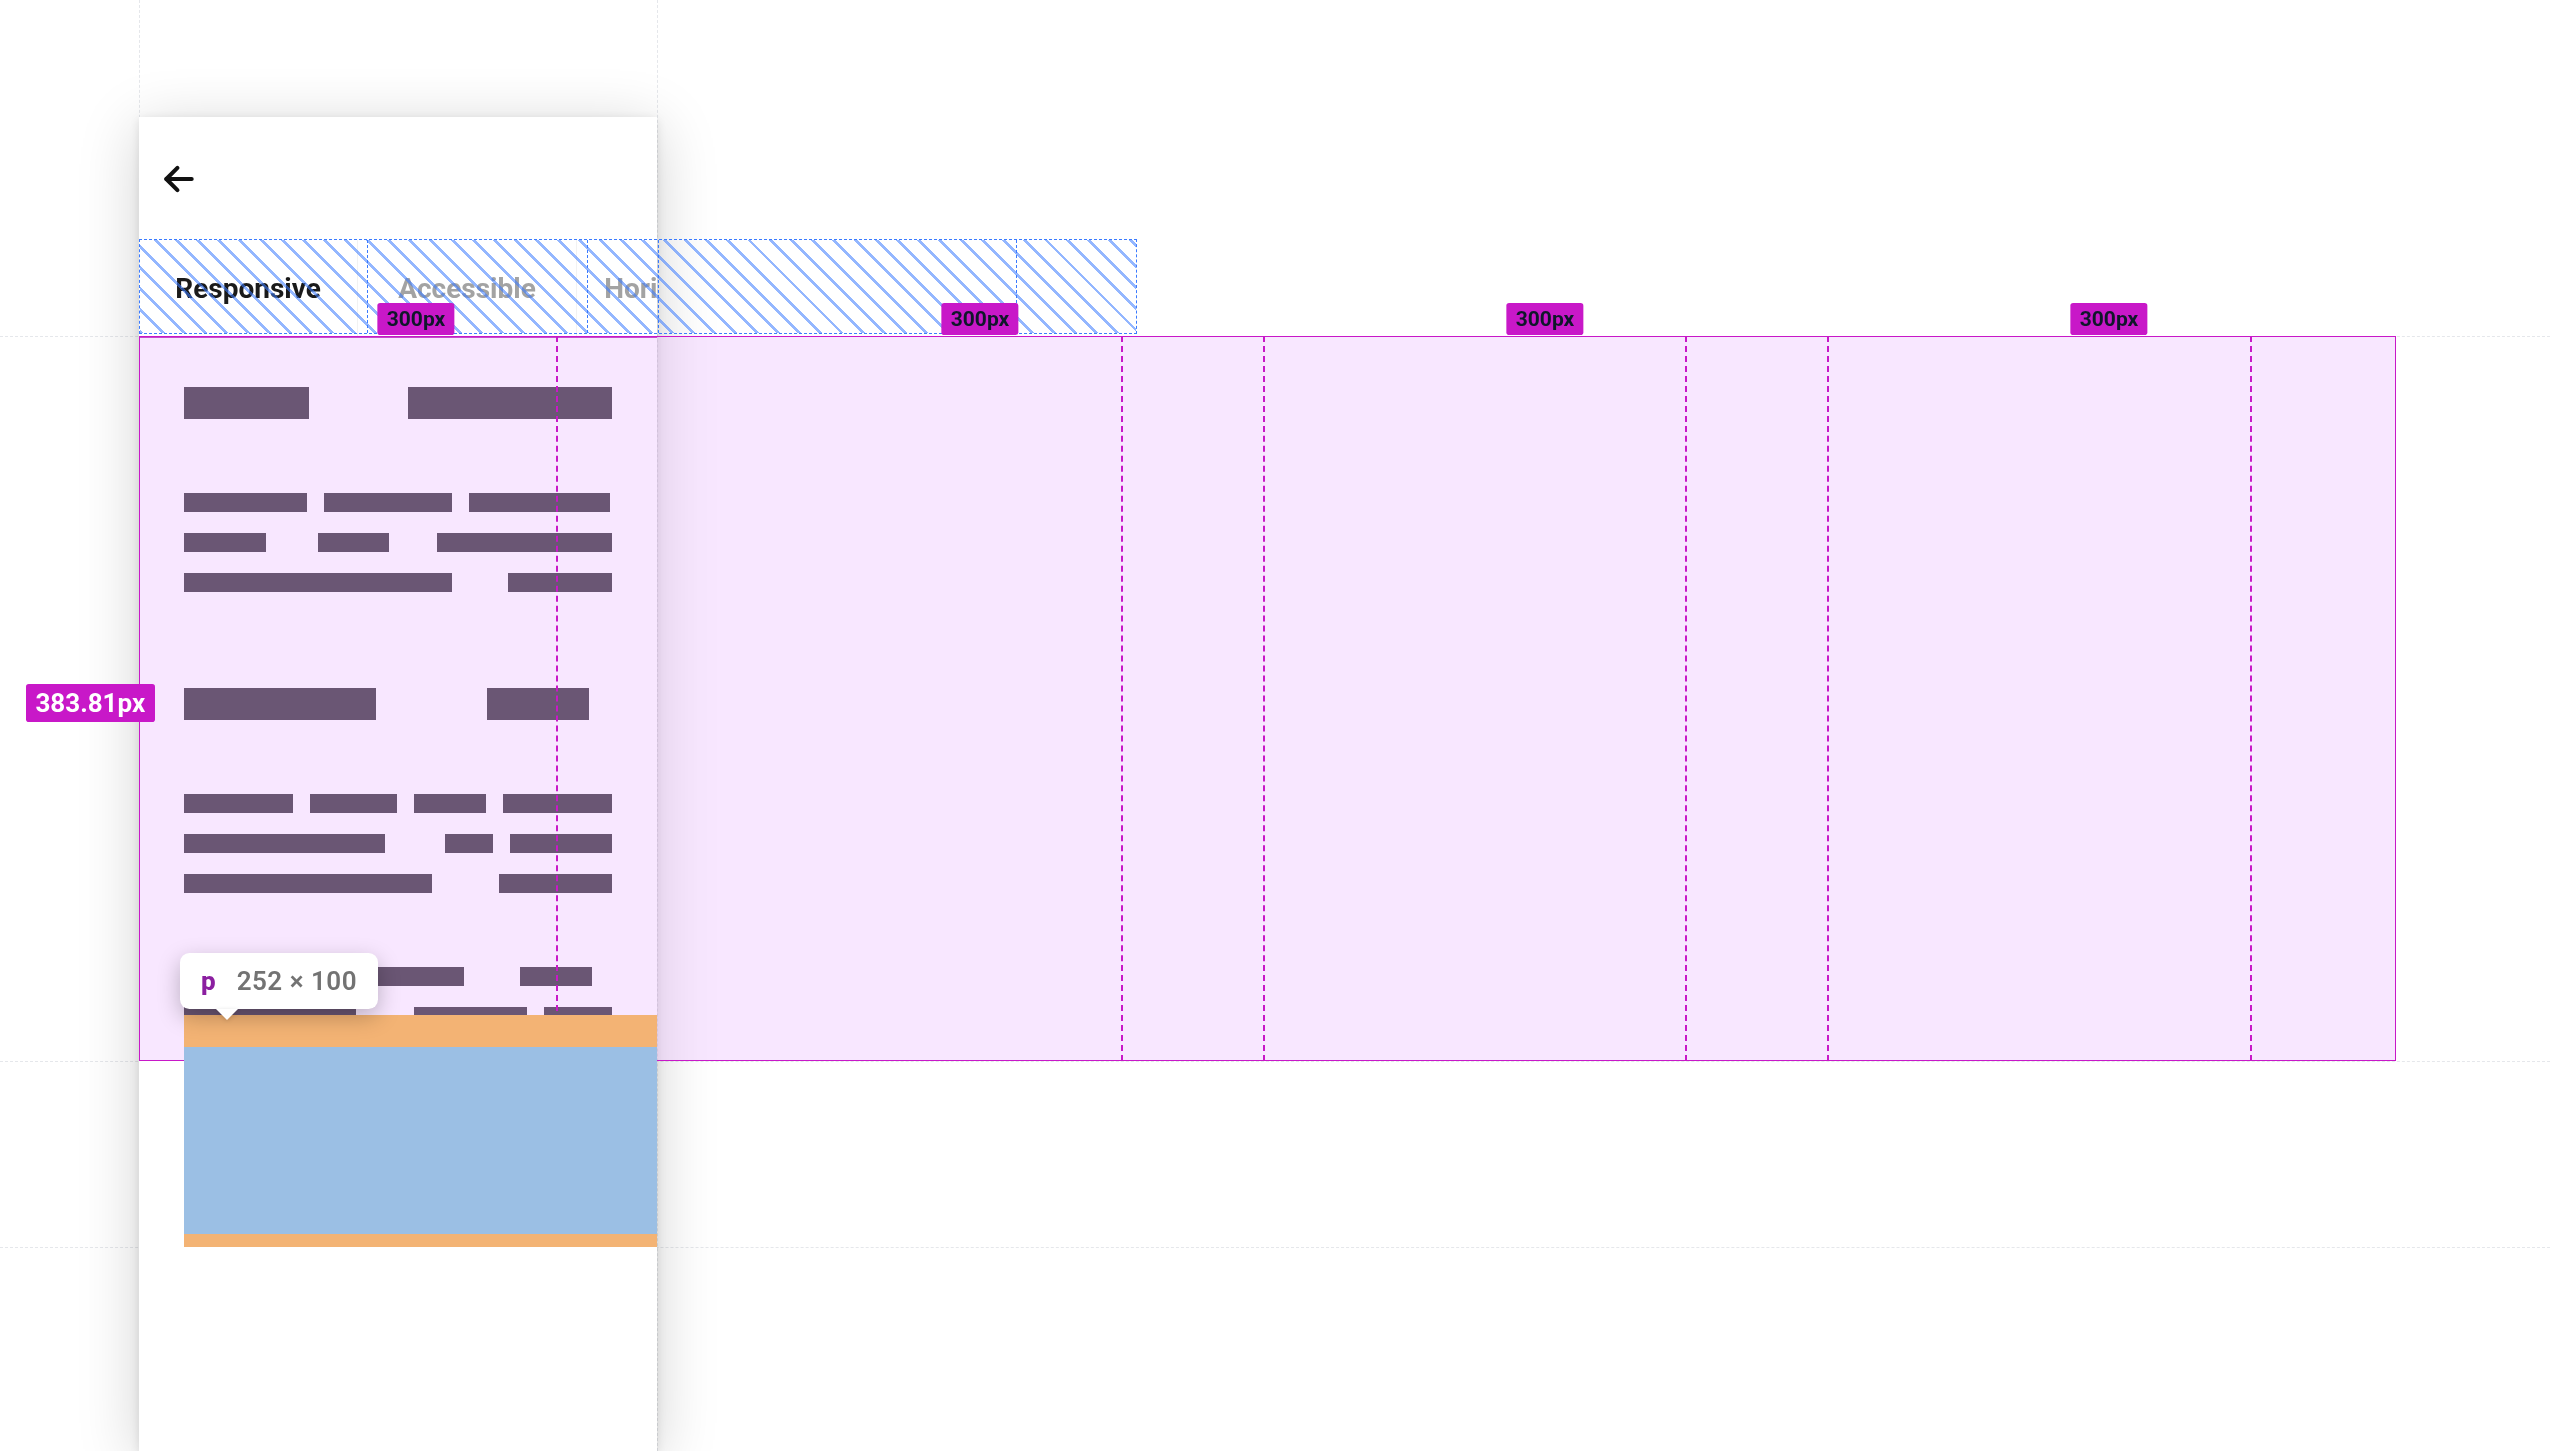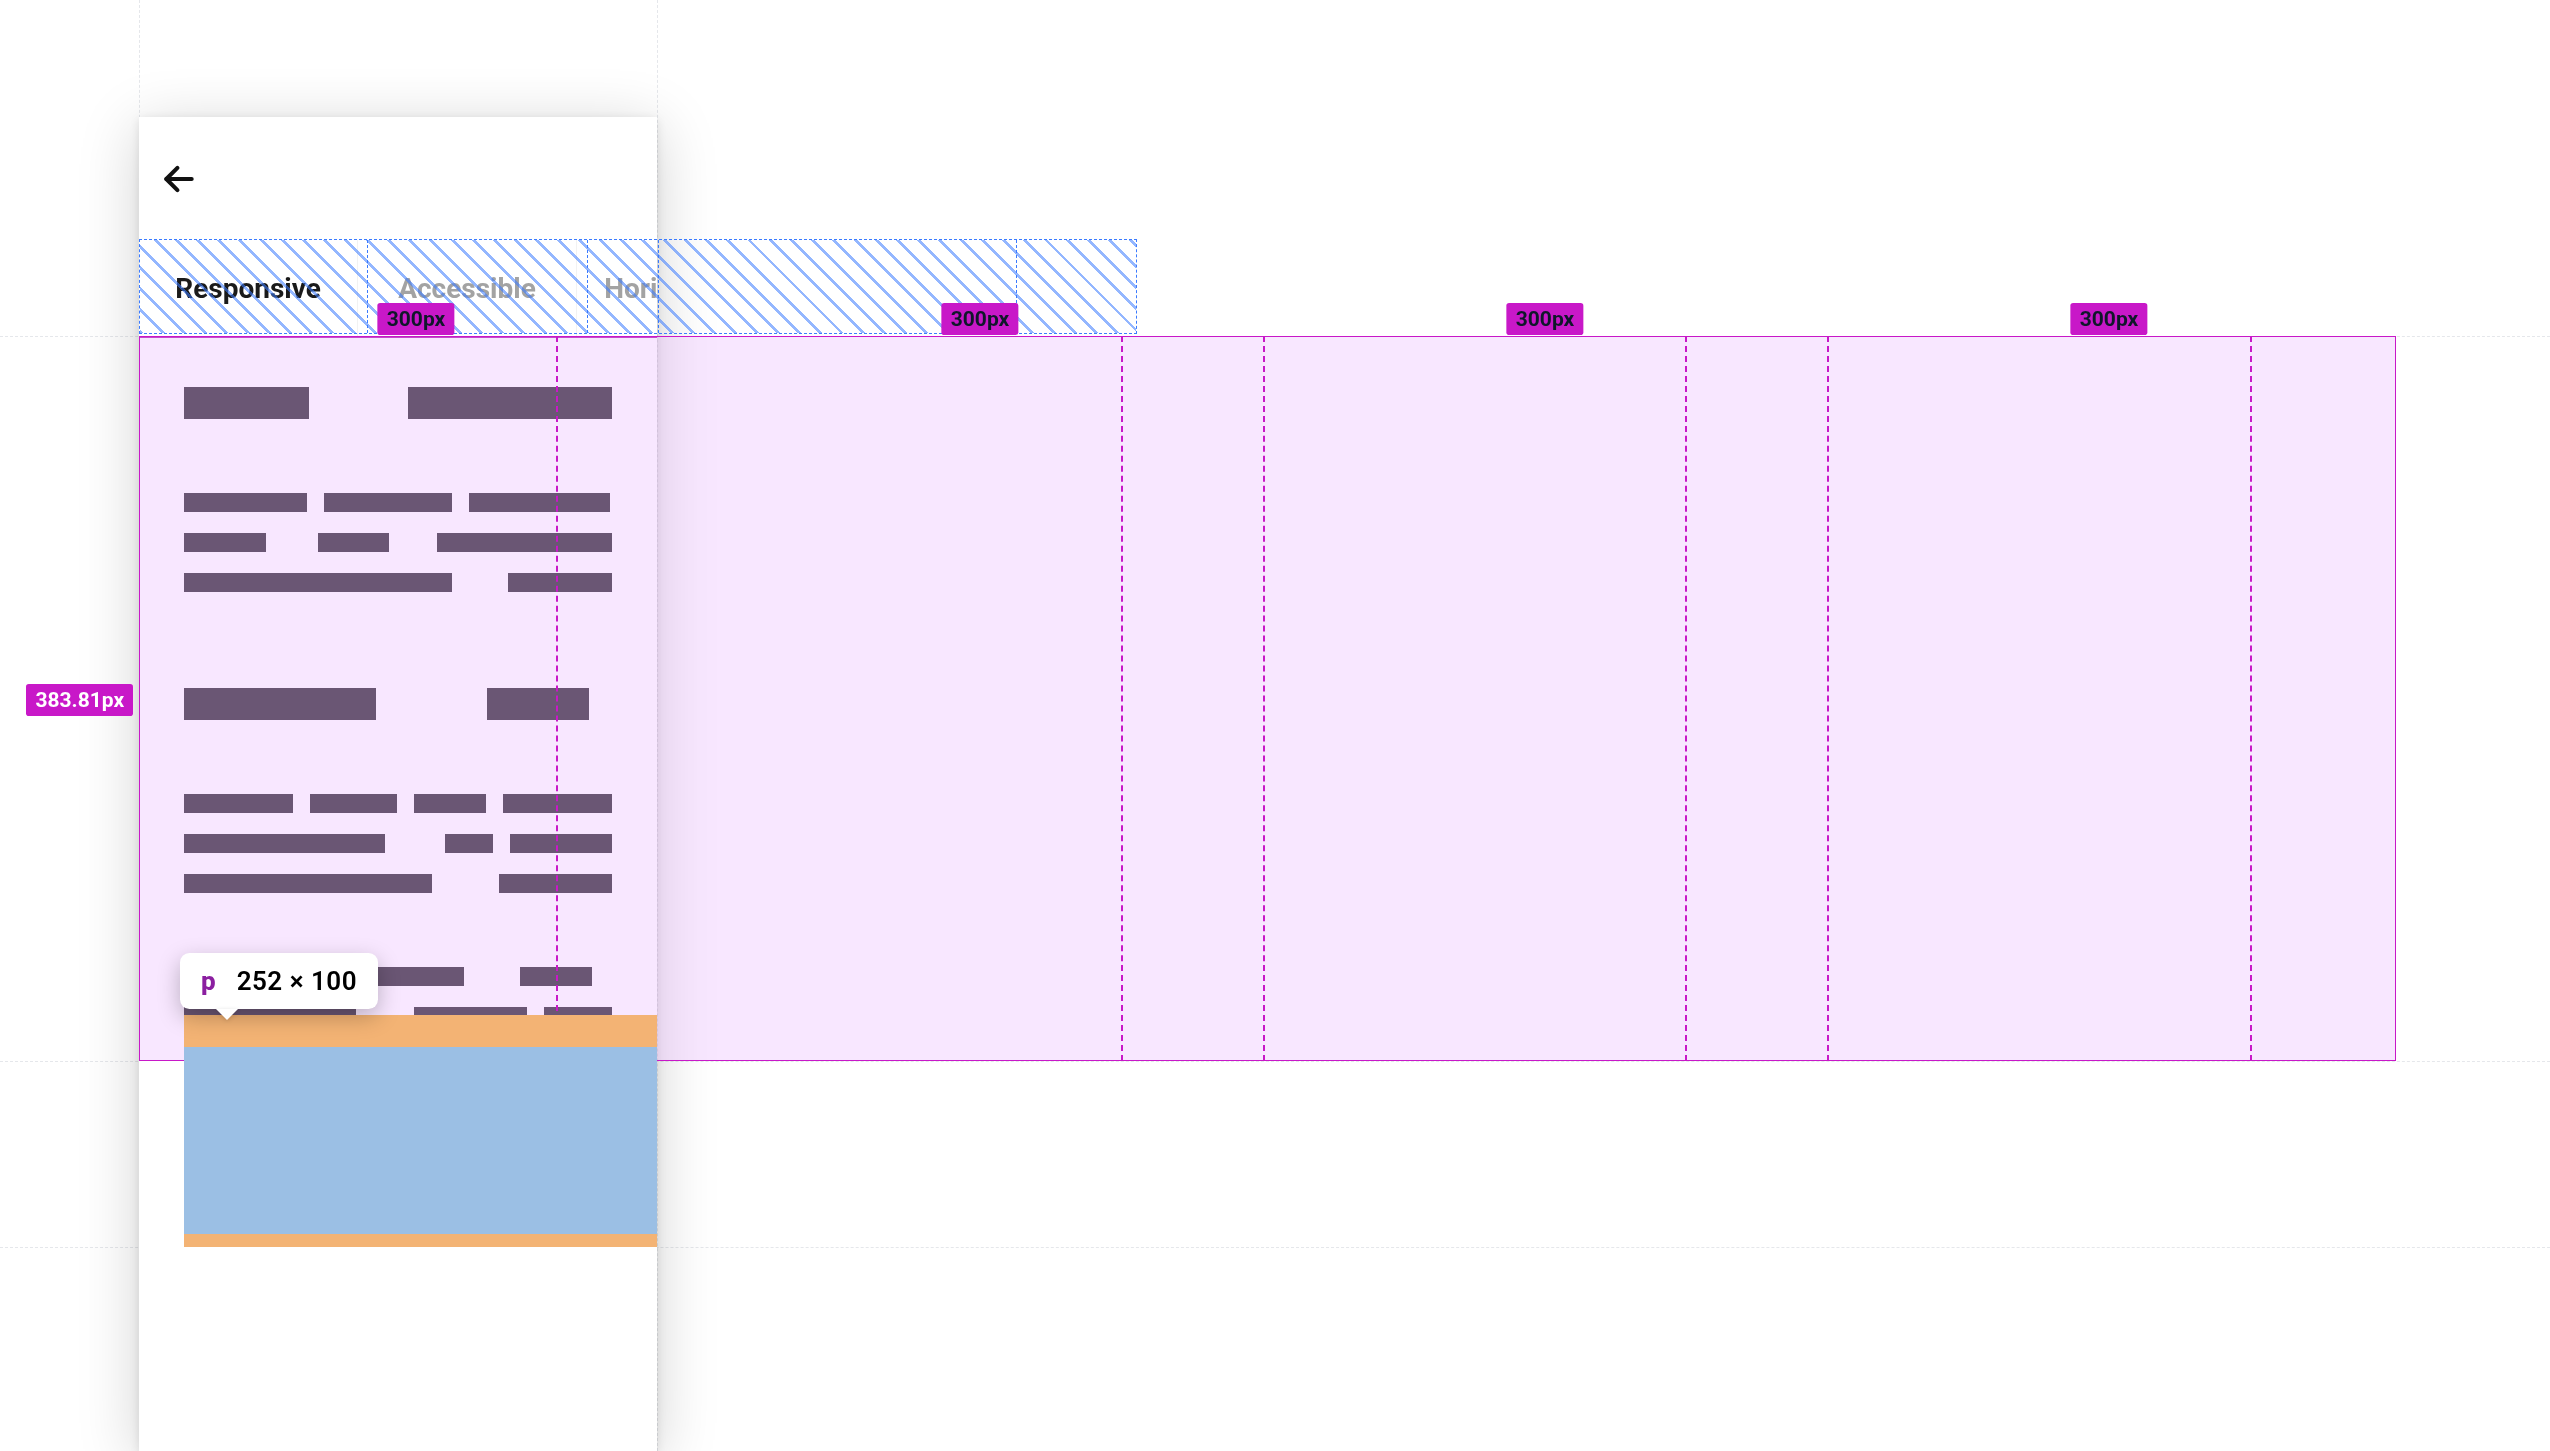--- a/index.html
+++ b/index.html
@@ -115,21 +115,21 @@
     border-radius: 2.8px;
     pointer-events: none;
     white-space: nowrap;
   }
   .left-chip {
     position: absolute;
     left: 26px;
     top: 684px;
     background: #c818c8;
     color: #ffffff;
-    font-size: 21px;
+    font-size: 26px;
     font-weight: 700;
     padding: 3.8px 9.4px 4.7px;
     border-radius: 2.8px;
     pointer-events: none;
   }
 
   
   .hatch {
     position: absolute;
     left: 139px;
@@ -201,21 +201,21 @@
     position:absolute;
     left:36px;
     bottom:-11.3px;
     width:0;height:0;
     border-left:11.3px solid transparent;
     border-right:11.3px solid transparent;
     border-top:11.3px solid #ffffff;
     filter: drop-shadow(0 1.9px 1.9px rgba(0,0,0,.15));
   }
   .elem-tip .tag { color:#8b1fa0; font-weight:800; }
-  .elem-tip .dim { color:#000000; font-weight:600; letter-spacing:0.5px; }
+  .elem-tip .dim { color:#737373; font-weight:600; letter-spacing:0.5px; }
 </style>
 </head>
 <body>
 
 <div class="guide-v" style="left:139px"></div>
 <div class="guide-v" style="left:657px"></div>
 <div class="guide-h" style="top:336px"></div>
 <div class="guide-h" style="top:1061px"></div>
 <div class="guide-h" style="top:1247px"></div>
 

